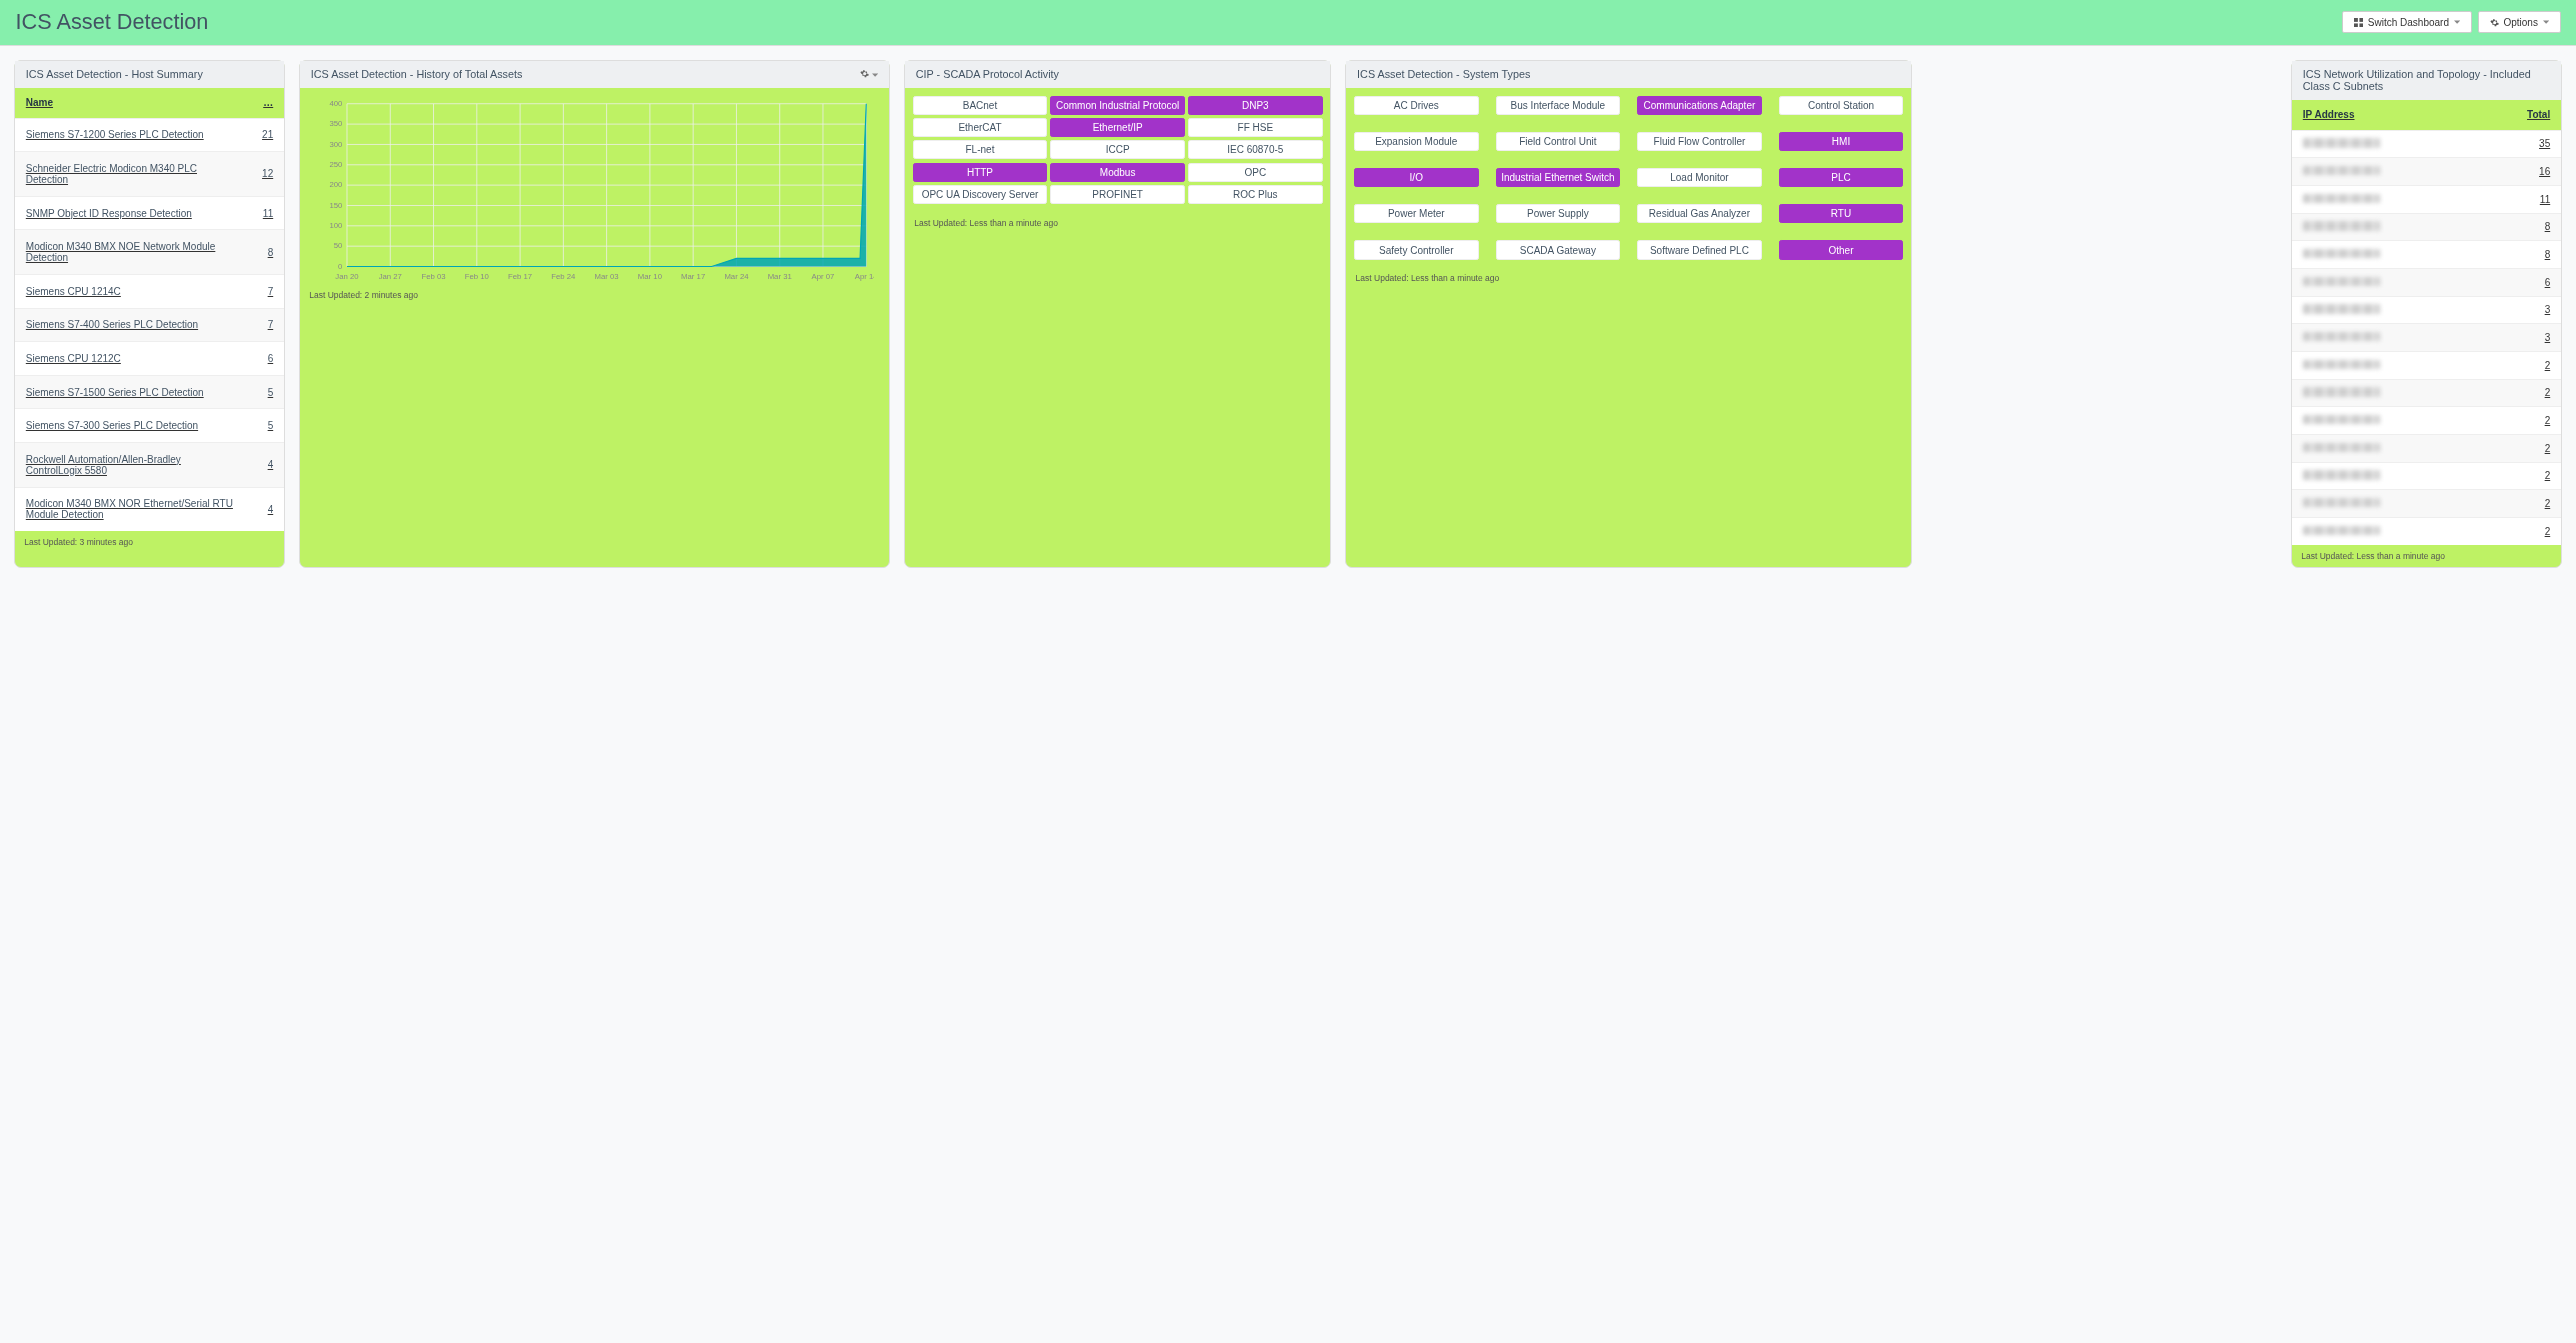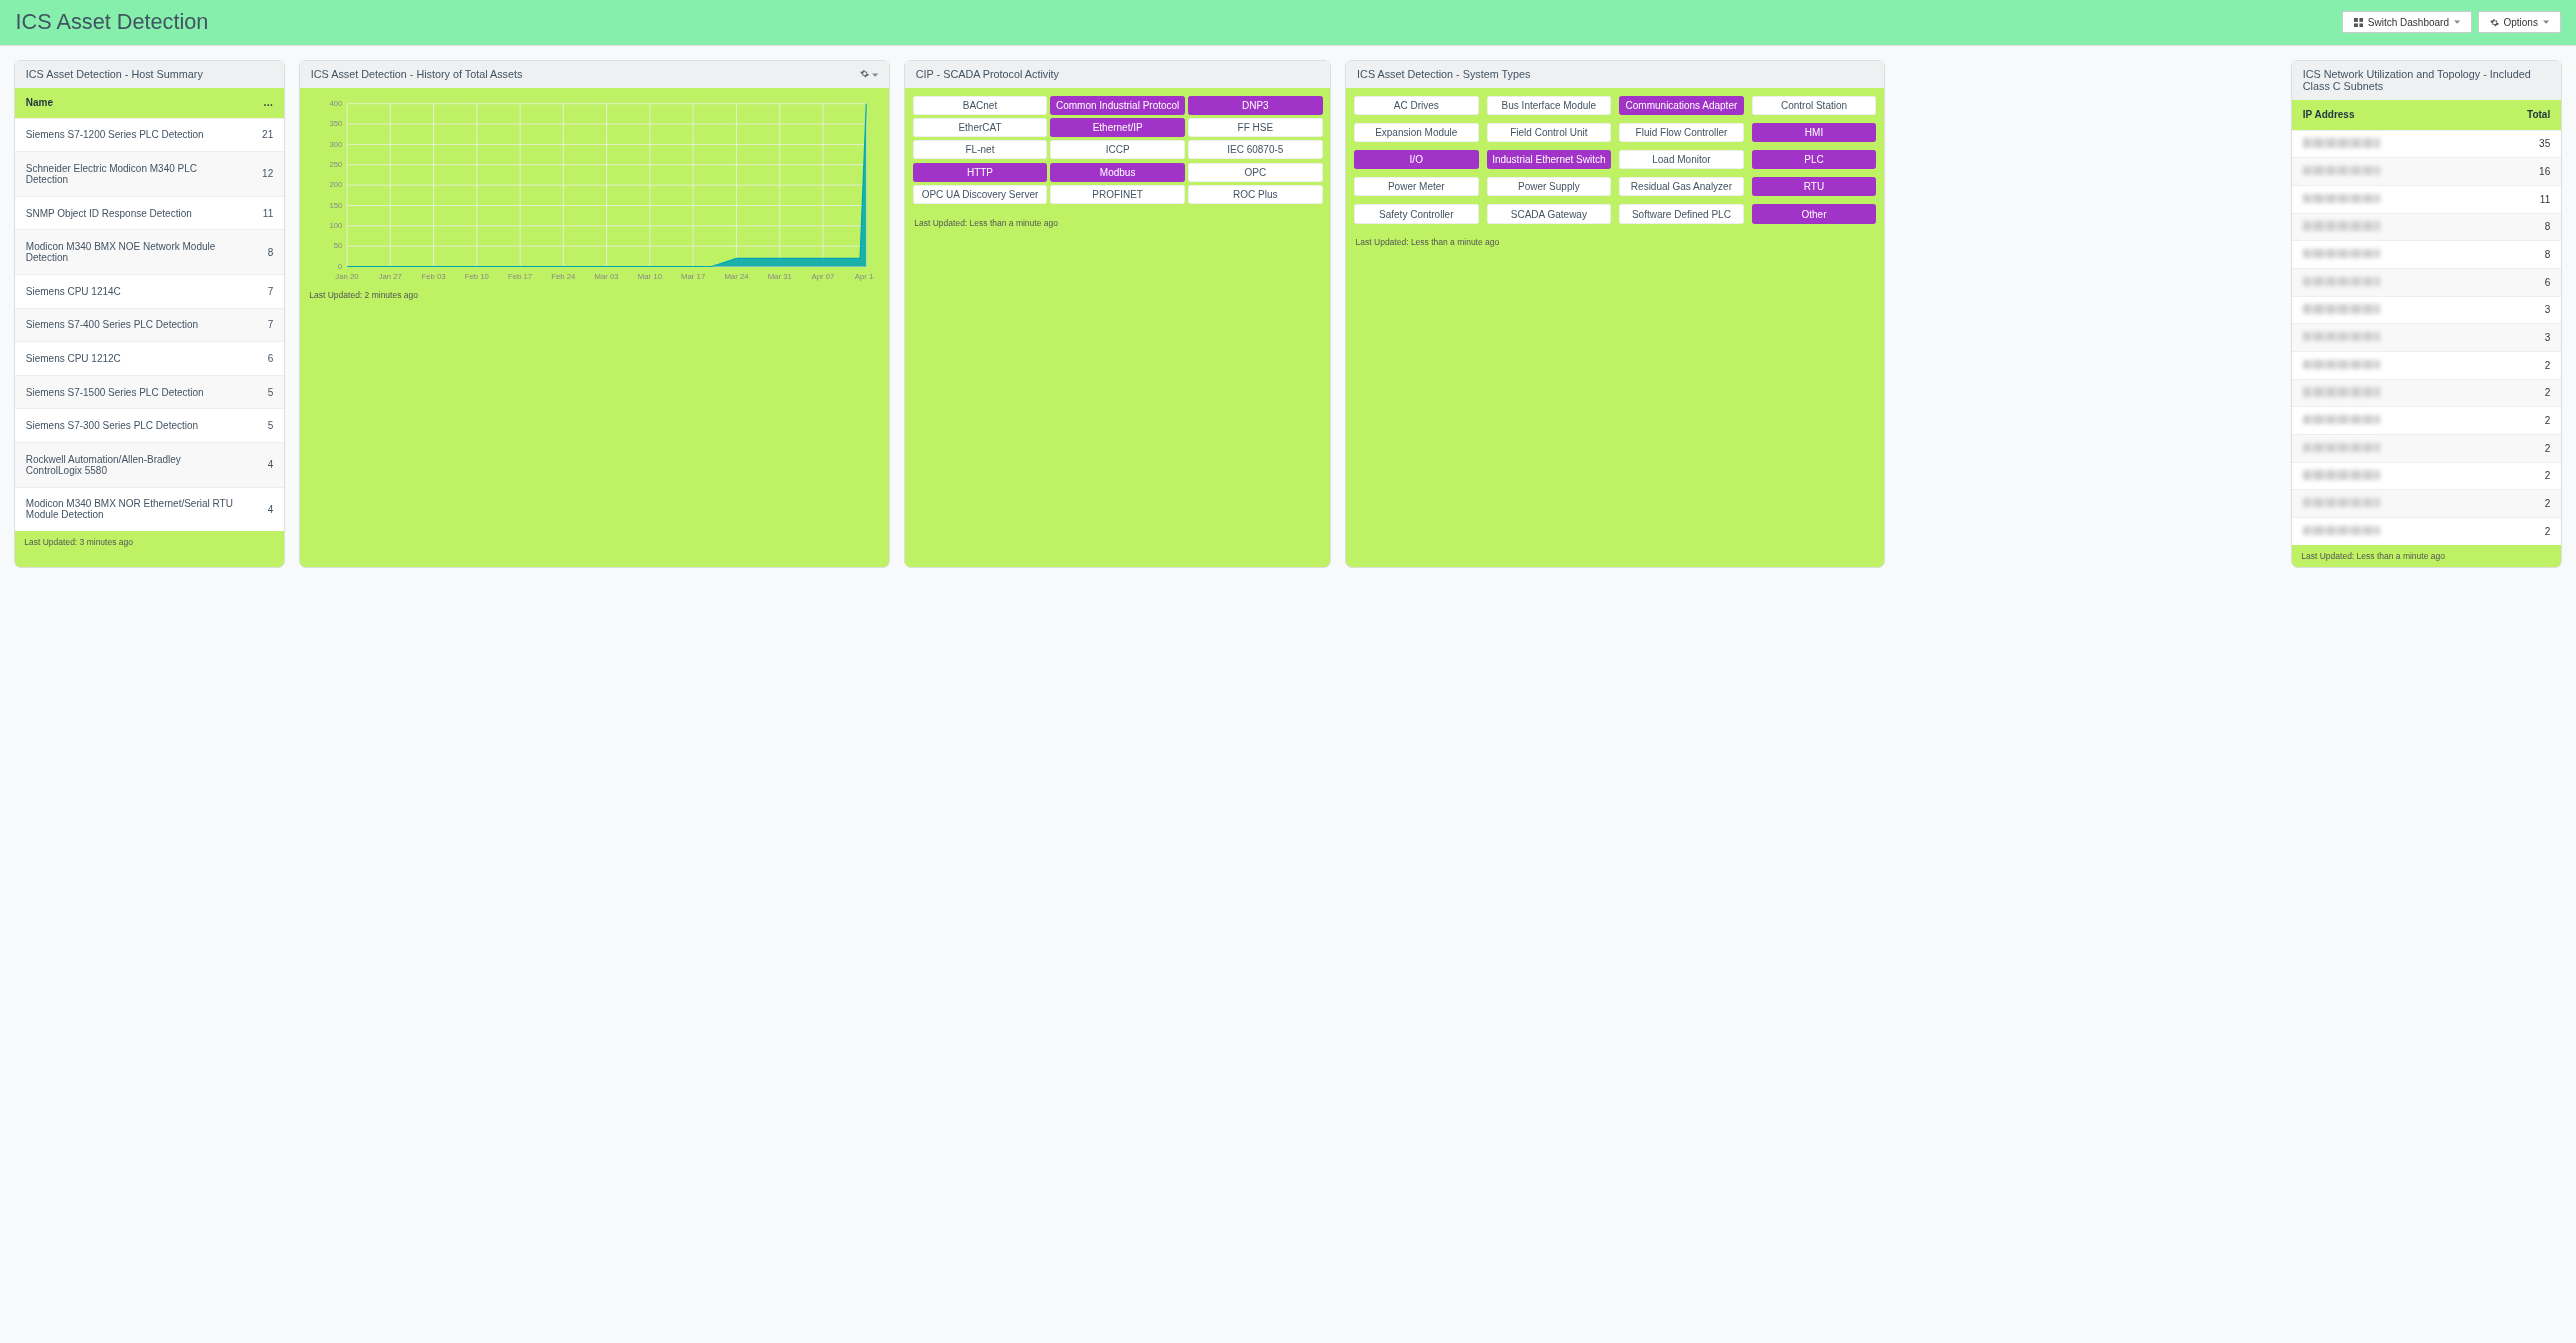--- a/index.html
+++ b/index.html
@@ -4,36 +4,36 @@
 <style>
 * { margin: 0; padding: 0; box-sizing: border-box; }
 body { font-family: -apple-system, BlinkMacSystemFont, "Segoe UI", Helvetica, Arial, sans-serif; background: #f8f9fa; color: #333; font-size: 10px; }
 .header { display: flex; justify-content: space-between; align-items: center; padding: 9.3px 15.5px; background: #86efac; border-bottom: 0.8px solid #ddd; gap: 22px; }
 .header h1 { font-size: 21.7px; font-weight: 300; color: #425363; }
 .header-buttons { display: flex; gap: 6.2px; }
 .btn { padding: 4.6px 10.8px; background: #fff; border: 0.8px solid #ccc; border-radius: 2px; font-size: 10px; color: #333; cursor: pointer; display: inline-flex; align-items: center; gap: 4.6px; }
 .dashboard { display: grid; grid-template-columns: 271px 1fr 271px; gap: 14px; padding: 14px; }
 .panel { background: #bef264; border: 0.8px solid #ddd; border-radius: 7px; }
 .panel-header { background: #eef0f2; padding: 7.7px 10.8px; font-size: 10.8px; color: #425363; font-weight: 500; display: flex; justify-content: space-between; align-items: center; }
-.panel-body { padding: 0; }
+.panel-body { padding: 0; text-decoration: underline; }
 .table-header { display: flex; padding: 9.3px 10.8px; font-weight: 600; color: #263645; font-size: 10px; }
 .table-header .name-col { flex: 1; }
 .table-header .val-col { width: 31px; text-align: right; }
 .table-row { display: flex; padding: 10.8px 10.8px; border-top: 0.8px solid #eee; background: #f8f8f8; font-size: 10px; color: #425363; align-items: center; }
 .table-row:nth-child(odd) { background: #fff; }
 .table-row .name-col { flex: 1; padding-right: 7.7px; }
 .table-row .val-col { width: 31px; text-align: right; }
 .footer-note { padding: 6.2px 9.3px; font-size: 8.5px; color: #555; }
 .middle-col { display: flex; flex-direction: row; gap: 14px; }
 .chart-area { padding: 7.7px 15.5px 0 15.5px; }
 .chart-svg { width: 100%; height: 186px; }
 .legend { text-align: center; font-size: 8.5px; color: #555; padding: 1.5px 0 6.2px 0; }
 .legend-box { display: inline-block; width: 7.7px; height: 7.7px; background: #00a6b4; margin-right: 3.1px; vertical-align: middle; }
 .protocol-grid { display: grid; grid-template-columns: repeat(3, 1fr); gap: 3.1px; padding: 7.7px; }
-.system-grid { display: grid; grid-template-columns: repeat(4, 1fr); gap: 8px; padding: 7.7px; }
+.system-grid { display: grid; grid-template-columns: repeat(4, 1fr); gap: 17px; padding: 7.7px; }
 .proto-cell { text-align: center; padding: 3.1px 4.6px; font-size: 10px; border-radius: 2.3px; border: 0.8px solid #eee; color: #425363; background: #fff; }
 .proto-cell.active { background: #a233c9; color: #fff; border-color: #a233c9; }
 .subnet-row { display: flex; padding: 7.7px 10.8px; border-top: 0.8px solid #eee; background: #f8f8f8; align-items: center; }
 .subnet-row:nth-child(odd) { background: #fff; }
 .subnet-row .ip-col { flex: 1; }
 .subnet-row .tot-col { width: 31px; text-align: right; }
 .blur-placeholder { display: inline-block; width: 77px; height: 9.3px; background: repeating-linear-gradient(90deg, #ccc 0 6.2px, #ddd 6.2px 12.4px); filter: blur(2.3px); border-radius: 1.5px; }
 .gear-icon { cursor: pointer; color: #666; }
 .axis-text { font-size: 10px; fill: #888; }
 .grid-line { stroke: #eee; stroke-width: 1; }

